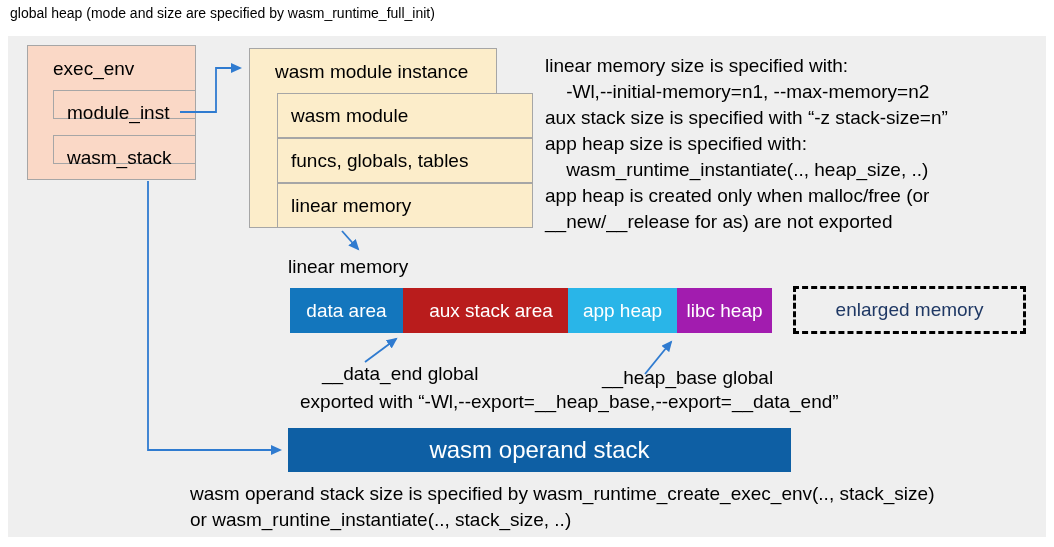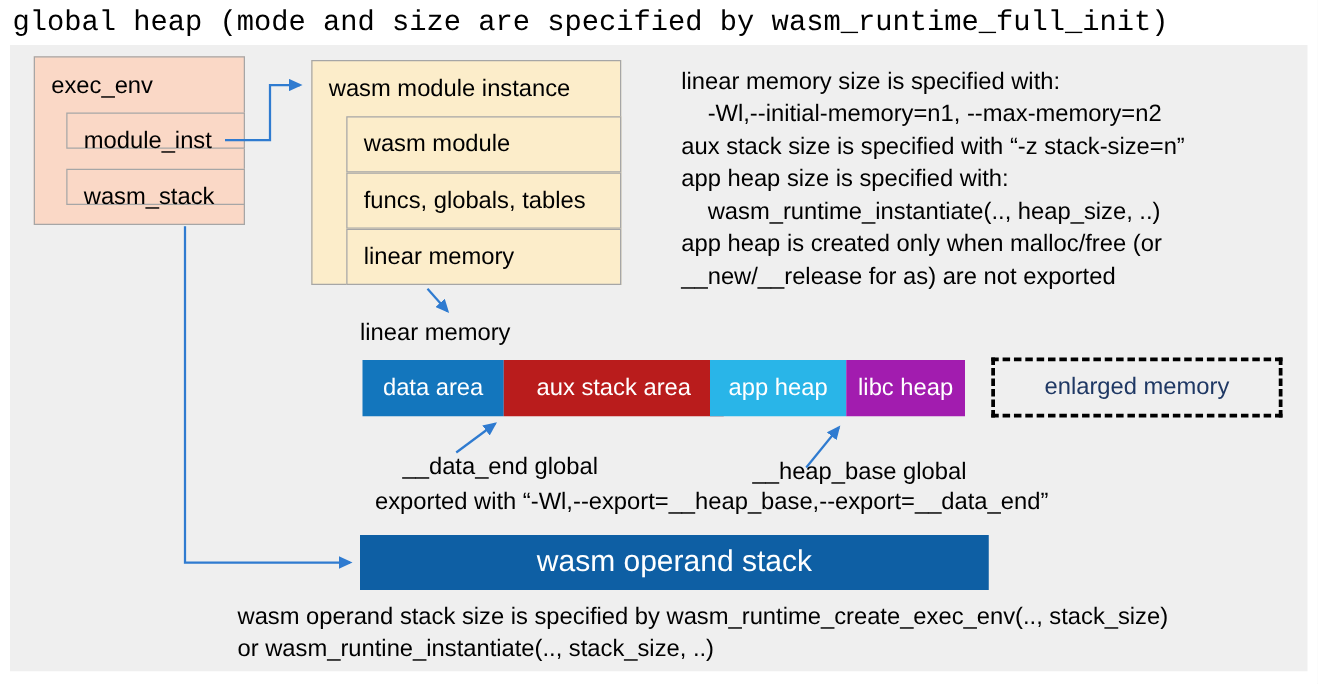--- a/index.html
+++ b/index.html
@@ -4,37 +4,37 @@
 <style>
   * { box-sizing: border-box; margin: 0; padding: 0; }
   html, body { background: #ffffff; }
   body { font-family: "Liberation Sans", sans-serif; color: var(--text, #000); }
   #page {
     position: relative; width: 1054px; height: 547px;
     background: #ffffff; overflow: hidden;
   }
   .title {
     position: absolute; left: 10px; top: 5px;
-    font-size: 23px; color: var(--text); font-family: Liberation Mono, monospace;
+    font-size: 14px; color: var(--text);
   }
   .panel {
     position: absolute; left: 8px; top: 36px; width: 1038px; height: 501px;
     background: var(--panel_bg);
   }
   
   .outer-box { position: absolute; border: 1px solid var(--box_border); }
   .exec-env { left: 27px; top: 45px; width: 169px; height: 135px; background: var(--box_pink); }
   .mod-inst { left: 249px; top: 48px; width: 248px; height: 180px; background: var(--box_cream); }
-  .box-header { font-size: 19px; line-height: 45px; padding-left: 13px; white-space: nowrap; }
+  .box-header { font-size: 19px; line-height: 45px; padding-left: 25px; white-space: nowrap; }
   .cell {
     position: absolute; border: 1px solid var(--box_border);
     font-size: 19px; line-height: 43px; padding-left: 13px; white-space: nowrap;
   }
   .exec-cell { left: 53px; width: 143px; height: 29px; background: var(--box_pink); }
-  .mi-cell  { left: 277px; width: 220px; height: 45px; background: var(--box_cream); }
+  .mi-cell  { left: 277px; width: 256px; height: 45px; background: var(--box_cream); }
   
   .notes { position: absolute; left: 530px; top: 53px; width: 512px; font-size: 19px; line-height: 26px; margin-left: 15px; }
   .notes div { white-space: pre-wrap; }
   
   .lm-label { position: absolute; left: 288px; top: 256px; font-size: 19px; }
   .seg {
     position: absolute; top: 288px; height: 45px; color: #ffffff; font-size: 19px;
     display: flex; align-items: center; justify-content: center; white-space: nowrap;
   }
   .seg-enlarged {

